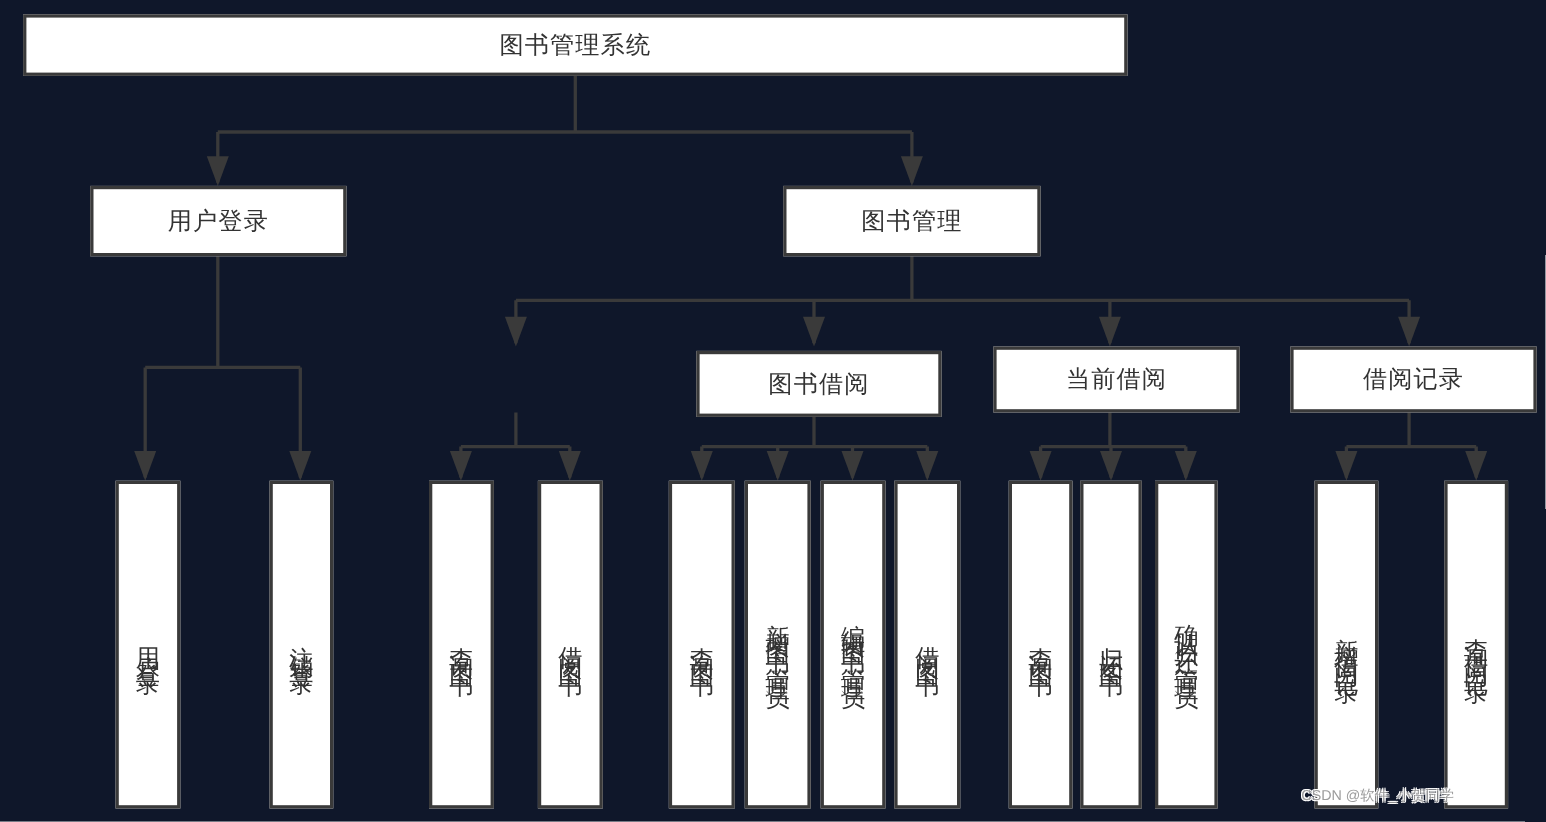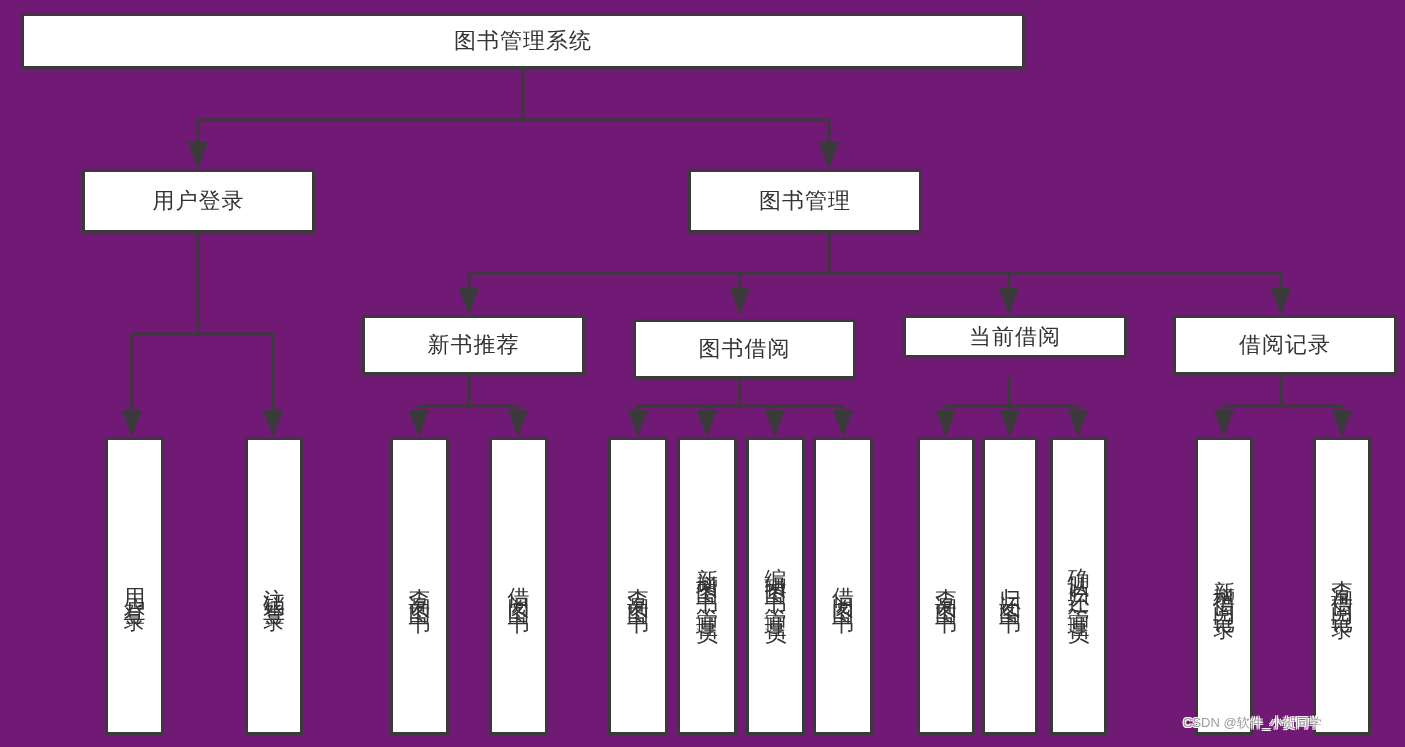--- a/index.html
+++ b/index.html
@@ -1,19 +1,19 @@
 <!DOCTYPE html>
 <html><head>
 <meta charset="utf-8">
 <style>
   html,body{margin:0;padding:0;background:#ffffff;}
   #canvas{
     position:relative;
     width:1405px;height:747px;
-    background:#701a75;
+    background:#0f172a;
     overflow:hidden;
     font-family:"Liberation Sans","DejaVu Sans",sans-serif;
     color:#333333;
   }
   #connectors{position:absolute;left:0;top:0;width:1405px;height:747px;pointer-events:none;}
   .hbox{
     position:absolute;
     box-sizing:border-box;
     background:#ffffff;
     border:3px solid #3a3a3a;
@@ -111,31 +111,28 @@
     <use href="#ah" transform="translate(1342,437)"></use>
   </svg>
 
   <div class="hbox" style="left:21px;top:13px;width:1004px;height:56px">
     <span>图书管理系统</span>
   </div>
 
   <div class="hbox" style="left:82px;top:169px;width:233px;height:64px">
     <span>用户登录</span>
   </div>
-  <div class="hbox" style="left:688px;top:169px;width:234px;height:64px">
+  <div class="hbox" style="left:712px;top:169px;width:234px;height:64px">
     <span>图书管理</span>
   </div>
 
-  <div class="hbox" style="left:362px;top:315px;width:223px;height:60px">
-    <span>新书推荐</span>
-  </div>
   <div class="hbox" style="left:633px;top:319px;width:223px;height:60px">
     <span>图书借阅</span>
   </div>
-  <div class="hbox" style="left:903px;top:315px;width:224px;height:43px">
+  <div class="hbox" style="left:903px;top:315px;width:224px;height:60px">
     <span>当前借阅</span>
   </div>
   <div class="hbox" style="left:1173px;top:315px;width:224px;height:60px">
     <span>借阅记录</span>
   </div>
 
   <div class="vbox" style="left:105px;top:437px;width:59px;height:298px">
     <span class="vtext">用户登录</span>
   </div>
   <div class="vbox" style="left:245px;top:437px;width:58px;height:298px">

